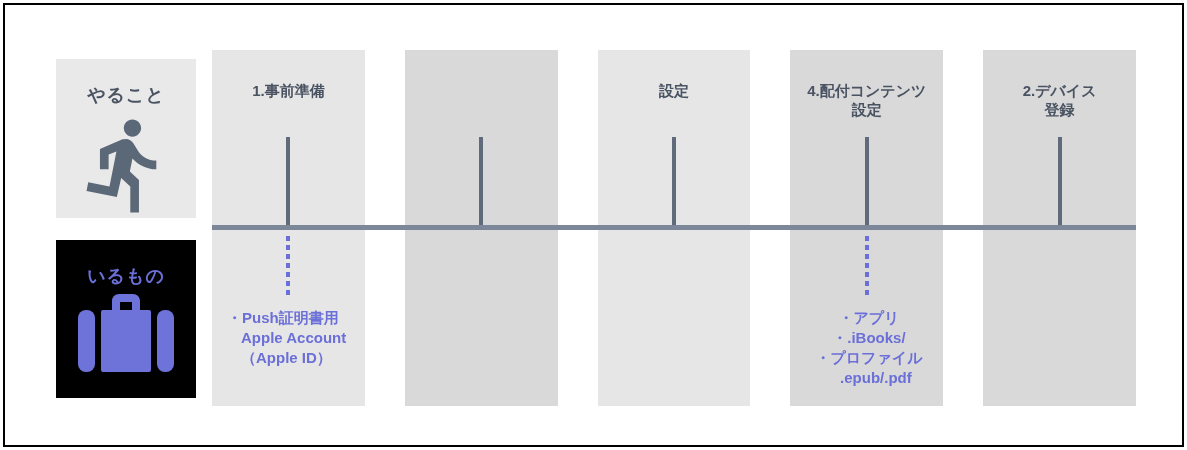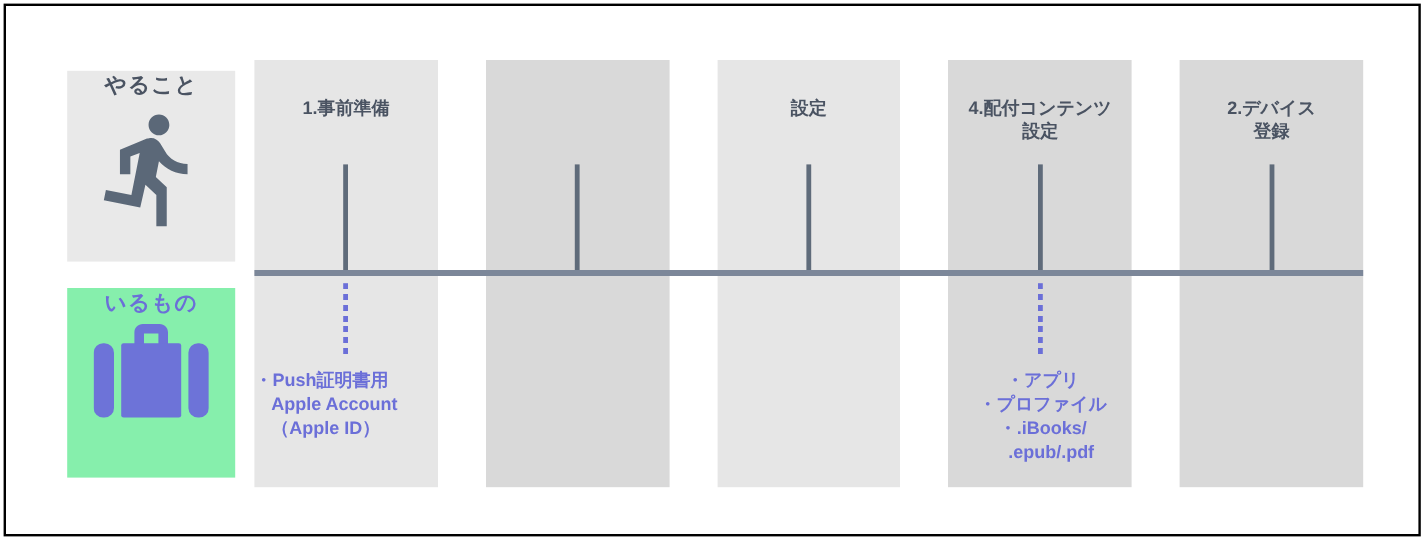--- a/index.html
+++ b/index.html
@@ -4,22 +4,22 @@
 <style>
   * { margin: 0; padding: 0; box-sizing: border-box; }
   html, body { width: 1187px; height: 450px; background: #fff;
     font-family: "Liberation Sans", sans-serif; }
   .frame { position: absolute; left: 3px; top: 3px; width: 1181px; height: 444px;
     border: 2px solid #000; background: #fff; overflow: hidden; }
 
   
   .side-box { position: absolute; left: 51px; width: 140px; text-align: center; }
   .box-todo { top: 54px; height: 159px; background: #e9e9e9; }
-  .box-needs { top: 235px; height: 158px; background: #86efac; }
-  .side-label { display: block; padding-top: 0; font-size: 18px; font-weight: bold;
+  .box-needs { top: 235px; height: 158px; background: #000000; }
+  .side-label { display: block; padding-top: 24px; font-size: 18px; font-weight: bold;
     letter-spacing: 1px; }
   .box-todo .side-label { color: #4a5362; }
   .box-needs .side-label { color: #6b6fd8; }
   .side-icon { display: block; margin: 6px auto 0 auto; }
 
   
   .main { position: absolute; left: 207px; top: 45px; width: 924px; height: 356px;
     display: flex; gap: 40px; }
   .col { position: relative; width: 154px; height: 356px; }
   .col.light { background: #e6e6e6; }
@@ -29,21 +29,21 @@
   .tick { position: absolute; left: 50%; margin-left: -2px; top: 87px; width: 4px;
     height: 90px; background: #5f6b7a; }
   .timeline-bar { position: absolute; left: 0; top: 175px; width: 924px; height: 5px;
     background: #7c8799; }
   .dotted { position: absolute; left: 50%; margin-left: -2px; top: 186px; width: 4px;
     height: 63px;
     background: repeating-linear-gradient(to bottom, #6b6fd8 0px, #6b6fd8 5px,
       rgba(0,0,0,0) 5px, rgba(0,0,0,0) 9px); }
   .req { position: absolute; top: 258px; font-size: 15px; line-height: 20px;
     font-weight: bold; color: #6b6fd8; text-align: left; white-space: nowrap; }
-  .req-step1 { left: 0; }
+  .req-step1 { left: 15px; }
   .req-step4 { left: 25px; text-align: center; }
   .req .indent { padding-left: 14px; }
 </style>
 </head>
 <body>
 
 <div class="frame">
 
   <div class="side-box box-todo">
     <span class="side-label">やること</span>
@@ -92,22 +92,22 @@
 
     <div class="col dark">
       <div class="step-header">
         <div>4.配付コンテンツ</div>
         <div>設定</div>
       </div>
       <div class="tick"></div>
       <div class="dotted"></div>
       <div class="req req-step4">
         <div>・アプリ</div>
+        <div>・.iBooks/</div>
         <div>・プロファイル</div>
-        <div>・.iBooks/</div>
         <div class="indent">.epub/.pdf</div>
       </div>
     </div>
 
 
     <div class="col dark">
       <div class="step-header">
         <div>2.デバイス</div>
         <div>登録</div>
       </div>

